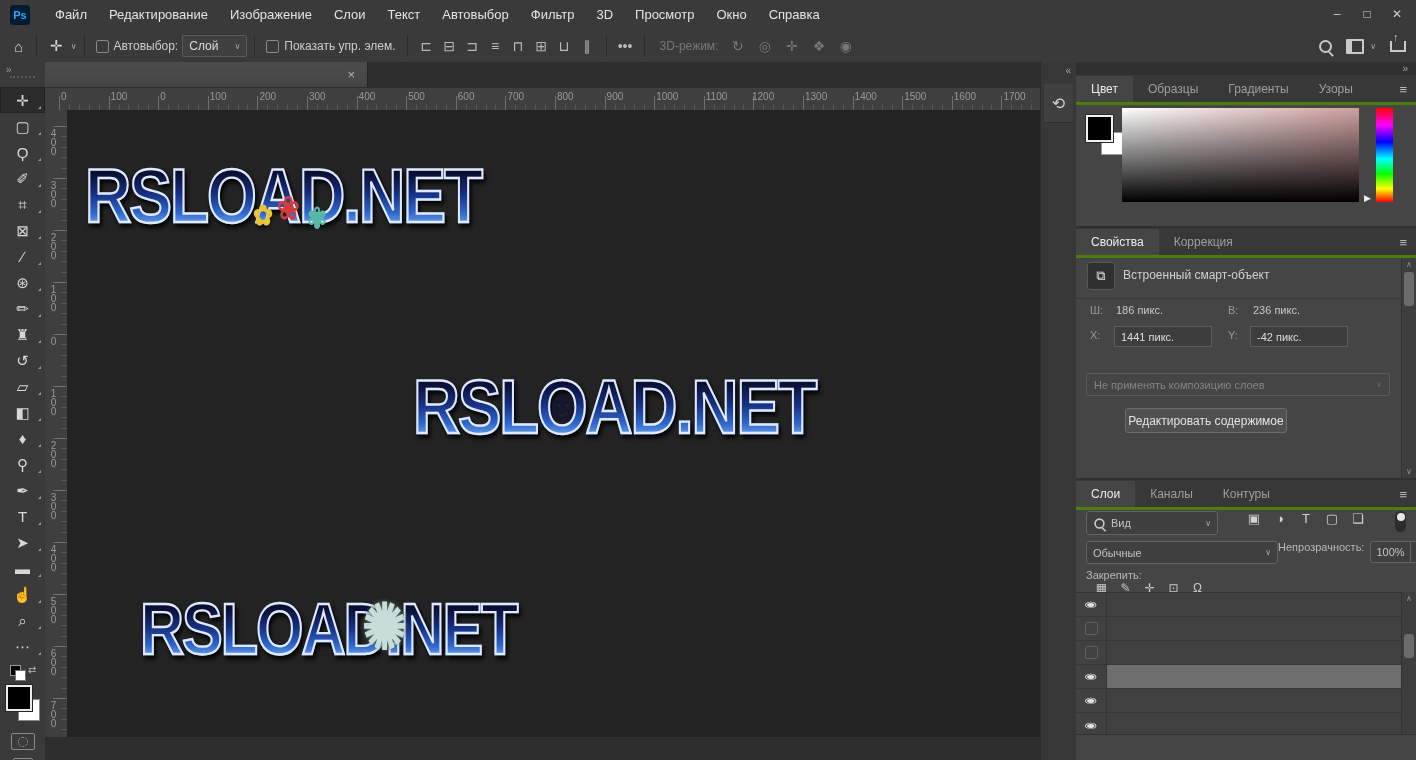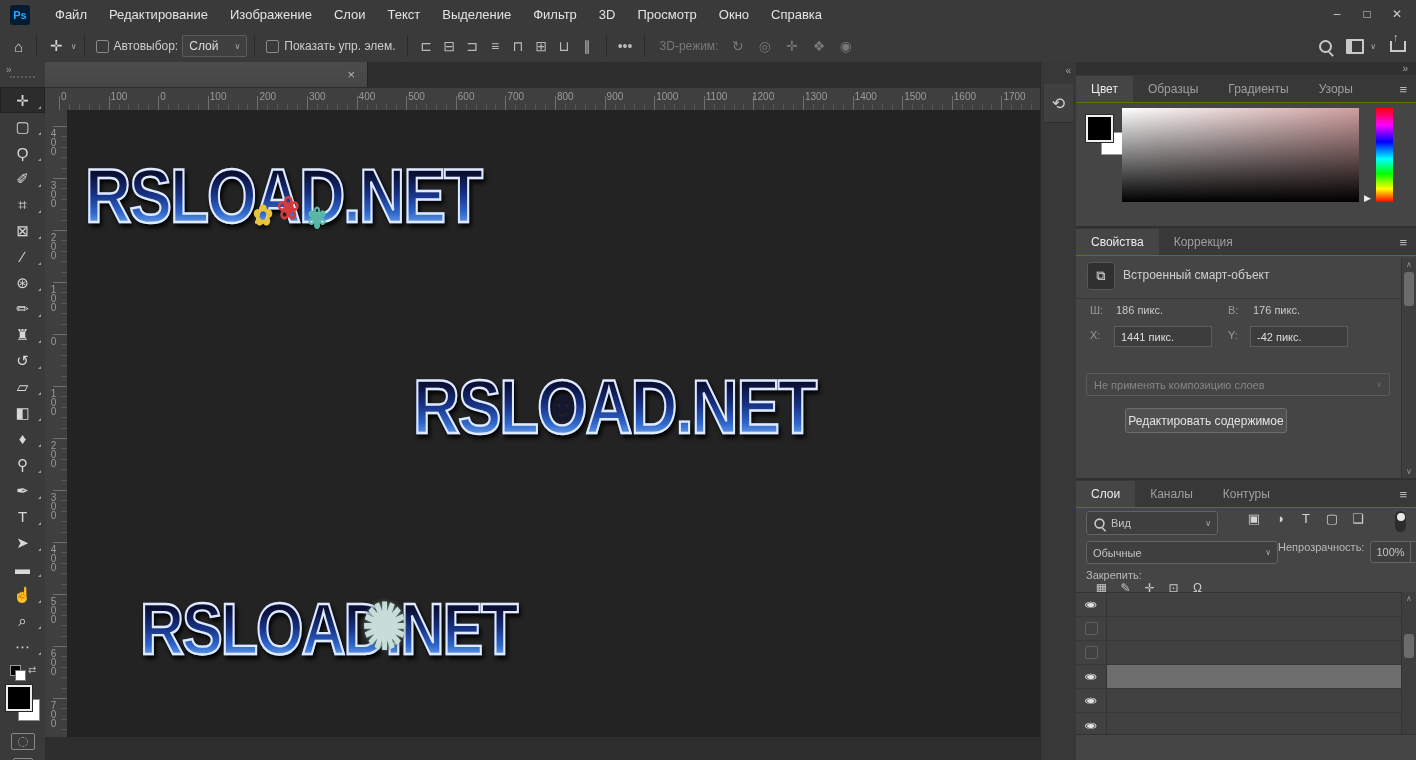--- a/index.html
+++ b/index.html
@@ -103,21 +103,21 @@
   
   #rail{position:absolute;left:1040px;top:62px;width:36px;bottom:0;background:#383838;border-left:1px solid #2b2b2b;}
   #rail-collapse{position:absolute;right:6px;top:3px;font-size:10px;color:#a5a5a5;}
   #rail-icon{position:absolute;left:3px;top:22px;width:29px;height:38px;background:#404040;border-bottom:1px solid #2d2d2d;
              display:flex;align-items:center;justify-content:center;color:#d0d0d0;font-size:16px;}
   
   #panels{position:absolute;left:1076px;top:62px;width:340px;bottom:0;background:#303030;}
   #panels-top{height:13px;position:relative;}
   #panels-collapse{position:absolute;right:8px;top:1px;font-size:10px;color:#a5a5a5;}
   .panel{position:absolute;left:0;right:0;background:#454545;}
-  .phead{height:27px;background:#383838;display:flex;align-items:flex-end;position:relative;border-bottom:1px solid #4d7c0f;}
+  .phead{height:27px;background:#383838;display:flex;align-items:flex-end;position:relative;border-bottom:3px solid #4d7c0f;}
   .panel-tab{height:26px;line-height:26px;padding:0 15px;font-size:12px;color:#9f9f9f;background:transparent;}
   .panel-tab.active{background:#454545;color:#ececec;}
   .pmenu{position:absolute;right:9px;top:7px;color:#b9b9b9;font-size:13px;}
   #panel-color{top:13px;height:151px;}
   #panel-props{top:166px;height:250px;}
   #panel-layers{top:418px;height:280px;}
   
   #fgbg{position:absolute;left:10px;top:40px;width:40px;height:40px;}
   #fgbg .fg{position:absolute;left:0;top:0;width:23px;height:23px;background:#000;border:2px solid #f0f0f0;
             box-shadow:0 0 0 1px #2a2a2a;z-index:2;}
@@ -187,21 +187,21 @@
 <div id="app">
 
   <div id="menubar">
     <div class="ps-badge">Ps</div>
     <div id="menu-items" style="display:flex;text-align:center;">
         <div class="menu-item">Файл</div>
         <div class="menu-item">Редактирование</div>
         <div class="menu-item">Изображение</div>
         <div class="menu-item">Слои</div>
         <div class="menu-item">Текст</div>
-        <div class="menu-item">Выделение</div>
+        <div class="menu-item">Автовыбор</div>
         <div class="menu-item">Фильтр</div>
         <div class="menu-item">3D</div>
         <div class="menu-item">Просмотр</div>
         <div class="menu-item">Окно</div>
         <div class="menu-item">Справка</div>
       </div>
     <div id="winctrl">
       <span>–</span>
       <span>□</span>
       <span>✕</span>
@@ -436,21 +436,21 @@
           <span class="pmenu">≡</span>
       </div>
       <div class="prow" id="so-row">
         <span id="so-icon">⧉</span>
         <span id="so-label">Встроенный смарт-объект</span>
       </div>
       <div class="prow" id="dims-row">
         <span class="dimlab" style="left:14px;">Ш:</span>
         <span style="left:40px;">186 пикс.</span>
         <span class="dimlab" style="left:152px;">В:</span>
-        <span style="left:177px;">176 пикс.</span>
+        <span style="left:177px;">236 пикс.</span>
       </div>
       <div class="prow" id="xy-row">
         <span class="dimlab" style="position:absolute;left:14px;top:3px;">X:</span>
         <span class="pinput" style="left:38px;">1441 пикс.</span>
         <span class="dimlab" style="position:absolute;left:152px;top:3px;">Y:</span>
         <span class="pinput" style="left:174px;">-42 пикс.</span>
       </div>
       <div id="lcomp">
         <span>Не применять композицию слоев</span>
         <span class="chev">∨</span>

